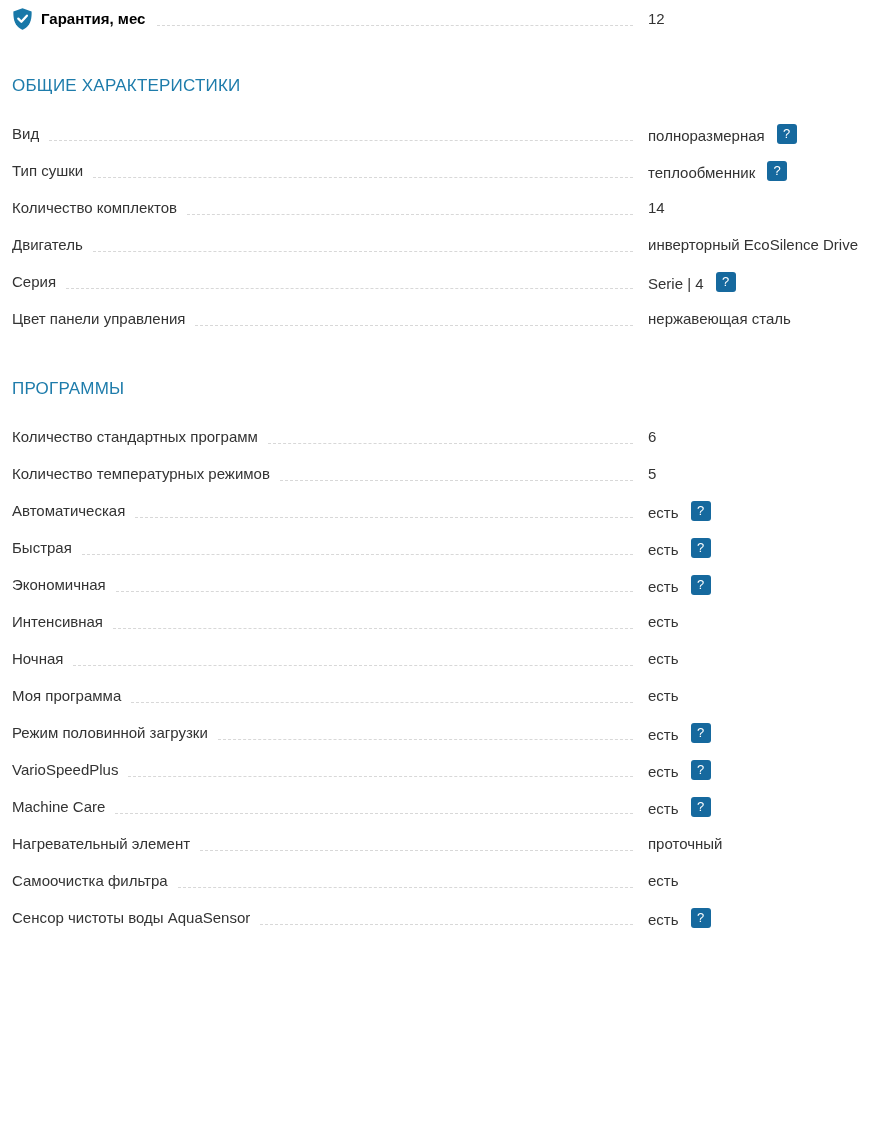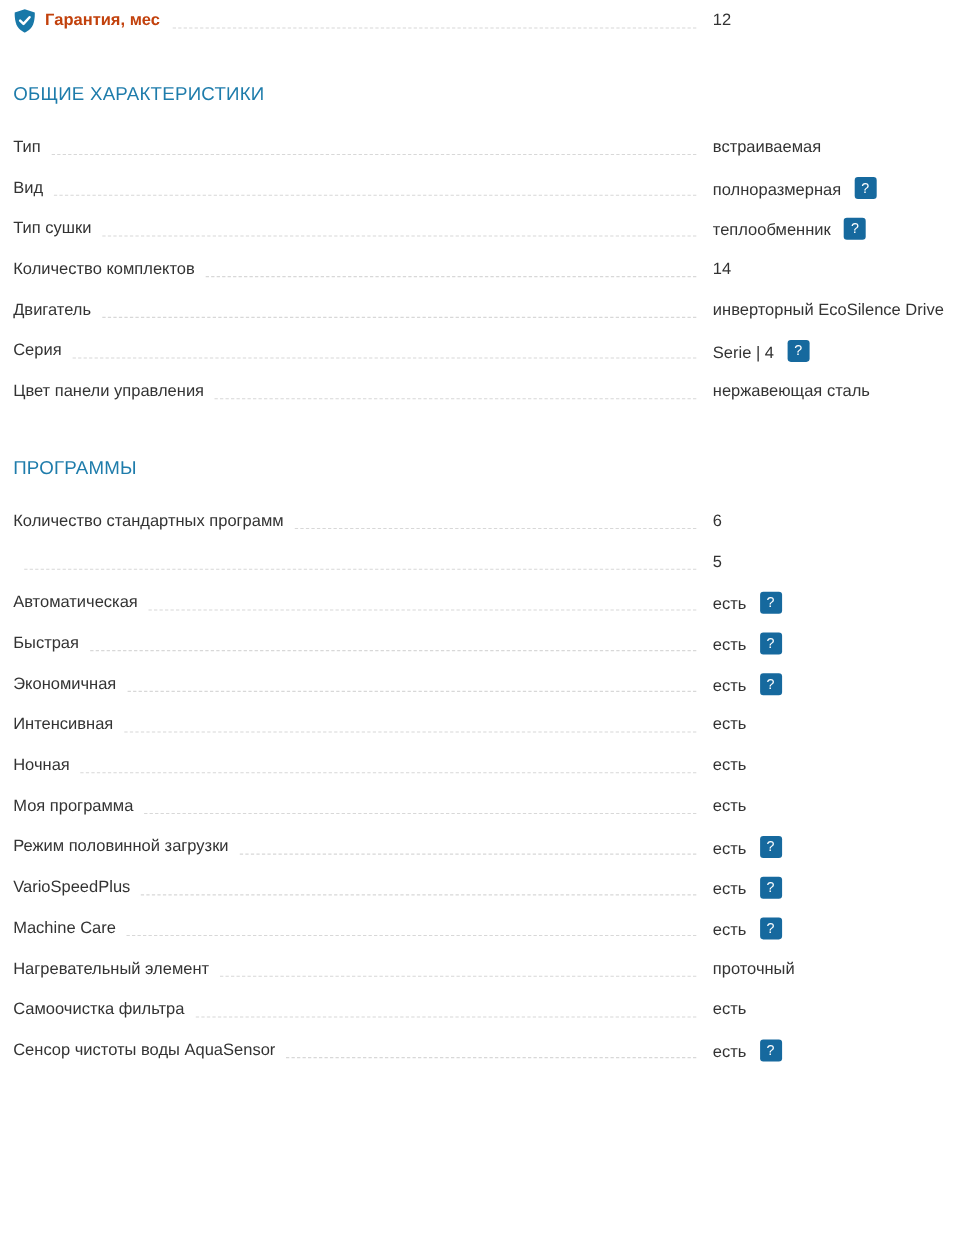--- a/index.html
+++ b/index.html
@@ -66,21 +66,21 @@
     font-size: 15px;
     white-space: nowrap;
   }
   .top-row .shield {
     width: 21px;
     height: 24px;
     margin-right: 8px;
     flex: 0 0 auto;
     display: inline-flex;
   }
-  .top-row .label { font-weight: 700; color: #c2410c; text-align: right; }
+  .top-row .label { font-weight: 700; color: #000000; text-align: right; }
   .top-row .leader {
     flex: 1 1 auto;
     border-bottom: 1px dashed var(--leader-color);
     margin: 0 15px 0 12px;
     transform: translateY(7px);
   }
   .section-header {
     margin: 38px 0 16px 0;
     font-size: 17px;
     line-height: 27px;
@@ -105,28 +105,20 @@
     <span class="leader"></span>
     <span class="value-col">
       <span class="value">12</span>
     </span>
   </div>
 
   <div>
   <div>
     <div class="section-header">ОБЩИЕ ХАРАКТЕРИСТИКИ</div>
     <div>
-  <div class="spec-row">
-    <span class="label">Тип</span>
-    <span class="leader"></span>
-    <span class="value-col">
-      <span class="value">встраиваемая</span>
-
-    </span>
-  </div>
 
   <div class="spec-row">
     <span class="label">Вид</span>
     <span class="leader"></span>
     <span class="value-col">
       <span class="value">полноразмерная</span>
       <span class="help-badge">?</span>
     </span>
   </div>
 
@@ -187,20 +179,21 @@
   <div class="spec-row">
     <span class="label">Количество стандартных программ</span>
     <span class="leader"></span>
     <span class="value-col">
       <span class="value">6</span>
 
     </span>
   </div>
 
   <div class="spec-row">
+    <span class="label">Количество температурных режимов</span>
     <span class="leader"></span>
     <span class="value-col">
       <span class="value">5</span>
 
     </span>
   </div>
 
   <div class="spec-row">
     <span class="label">Автоматическая</span>
     <span class="leader"></span>

